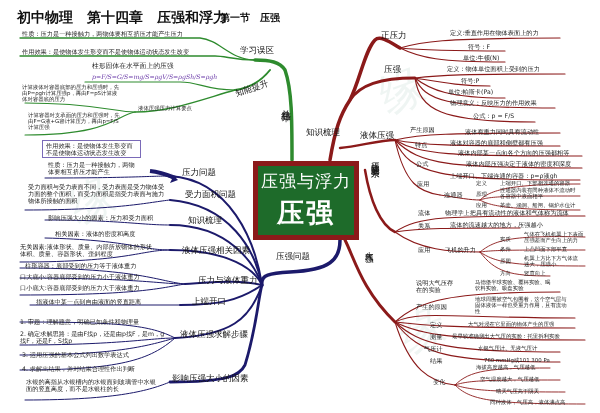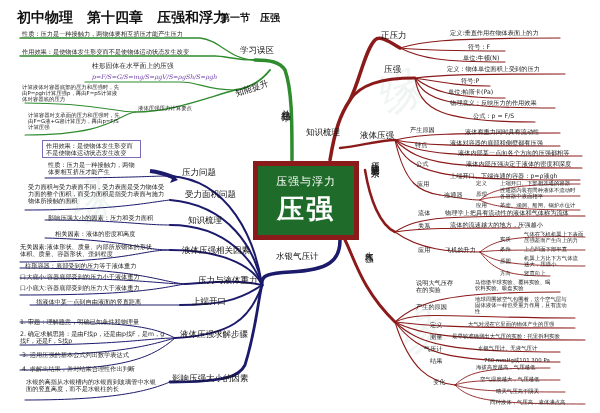--- a/index.html
+++ b/index.html
@@ -16,21 +16,21 @@
   .vert { writing-mode: vertical-rl; font-size: 9.5px; letter-spacing: 1px; }
   .formula { font-family: "DejaVu Serif", serif; font-style: italic; color: #6a3aa8; }
   .center-box {
     position: absolute; left: 253px; top: 161px; width: 106px; height: 79px;
     background: #8b1a1a; padding: 5px;
   }
   .center-inner {
     width: 100%; height: 100%; background: #1e6b2a; display: flex; flex-direction: column;
     align-items: center; justify-content: center;
   }
-  .center-sub { font-size: 11px; color: #ffffff; letter-spacing: 1px; text-align: center; }
+  .center-sub { font-size: 17px; color: #ffffff; letter-spacing: 1px; text-align: center; }
   .center-main { font-size: 27px; font-weight: bold; color: #ffffff; letter-spacing: 2px; margin-top: 2px; }
   .boxed { border: 1px solid #7a6ab8; padding: 1px 3px; }
   .watermark { position: absolute; font-size: 46px; color: rgba(120,170,160,0.12); transform: rotate(-20deg); }
 </style>
 </head>
 <body>
 
 <div id="canvas">
 
   <div class="watermark" style="left:70px;top:170px;">缘</div>
@@ -203,21 +203,21 @@
   <div class="t leaf" style="left:424px;top:345px;">气压计</div>
   <div class="t leaf-sm" style="left:478px;top:345px;">水银气压计、无液气压计</div>
   <div class="t leaf" style="left:430px;top:357px;">结果</div>
   <div class="t leaf-sm" style="left:484px;top:357px;">760 mmHg或101 300 Pa</div>
   <div class="t leaf" style="left:433px;top:378px;">变化</div>
   <div class="t leaf-sm" style="left:476px;top:364px;">海拔高度越高，气压越低</div>
   <div class="t leaf-sm" style="left:480px;top:376px;">空气湿度越大，气压越低</div>
   <div class="t leaf-sm" style="left:496px;top:388px;">晴天气压高于阴天</div>
   <div class="t leaf-sm" style="left:490px;top:399px;">同种液体，气压高，液体沸点高</div>
 
-  <div class="t br" style="left:276px;top:252px;">水银气压计</div>
+  <div class="t br" style="left:276px;top:252px;">压强问题</div>
 
   <div class="t br" style="left:182px;top:168px;">压力问题</div>
   <div class="t leaf boxed" style="left:42px;top:140px;white-space:normal;width:99px;">作用效果：是使物体发生形变而不是使物体运动状态发生改变</div>
   <div class="t leaf" style="left:48px;top:161px;white-space:normal;width:92px;">性质：压力是一种接触力，两物体要相互挤压才能产生</div>
 
   <div class="t br" style="left:185px;top:190px;">受力面积问题</div>
   <div class="t leaf" style="left:28px;top:183px;white-space:normal;width:140px;">受力面积与受力表面不同，受力表面是受力物体受力面的整个面积，而受力面积是指受力表面与施力物体所接触的面积</div>
 
   <div class="t br" style="left:188px;top:216px;">知识梳理</div>
   <div class="t leaf" style="left:48px;top:214px;">影响压强大小的因素：压力和受力面积</div>

